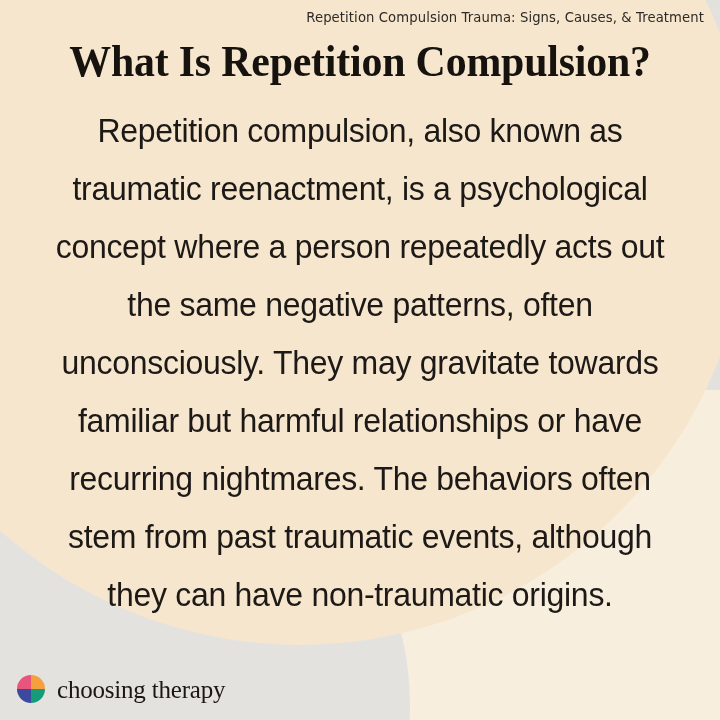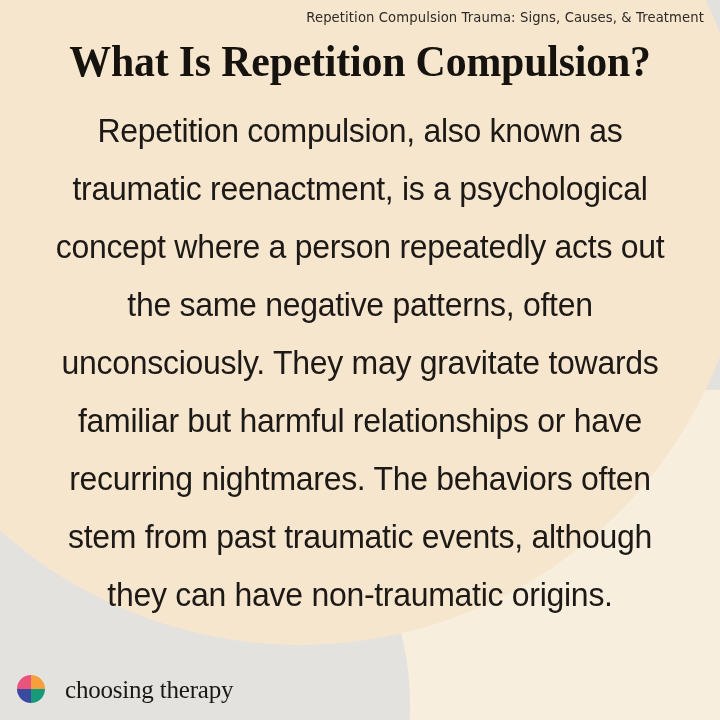--- a/index.html
+++ b/index.html
@@ -111,21 +111,21 @@
     transform: scaleX(0.955);
   }
 
   
   #footer {
     position: absolute;
     left: 16px;
     bottom: 16px;
     display: flex;
     align-items: center;
-    gap: 19px;
+    gap: 11px;
   }
   #logo-mark {
     position: relative;
     width: 30px;
     height: 30px;
     flex: none;
   }
   #brand-name {
     font-family: "Liberation Serif", "DejaVu Serif", serif;
     font-size: 25px;

